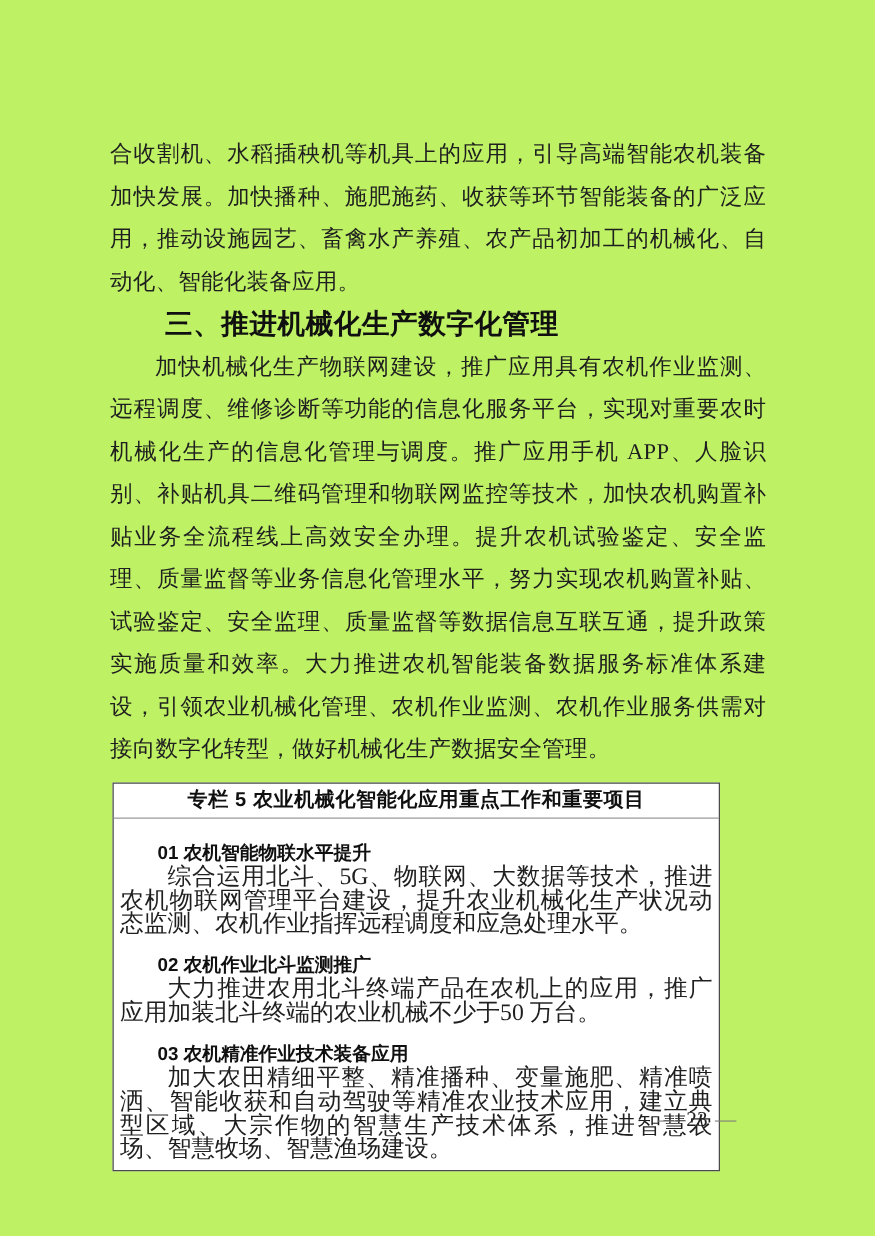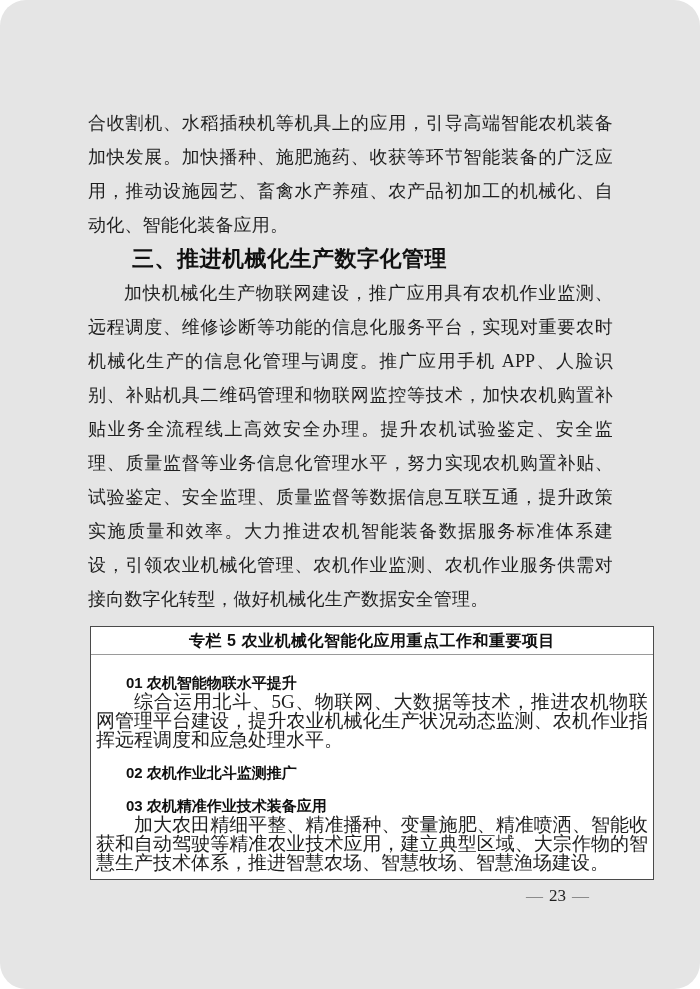--- a/index.html
+++ b/index.html
@@ -1,25 +1,24 @@
 <!DOCTYPE html>
 <html><head>
 <meta charset="utf-8">
 <style>
   * { margin: 0; padding: 0; box-sizing: border-box; }
   html, body { background: #ffffff; }
   .page {
     position: relative;
     width: 700px;
     height: 989px;
-    background: #e5e5e5;
+    background: #bef264;
     overflow: hidden;
     font-family: "Liberation Serif", "DejaVu Serif", serif;
     color: #1f1f1f;
-    border-radius: 26px;
   }
   .content {
     position: absolute;
     left: 88px;
     top: 106px;
     width: 525px;
   }
   .body-par {
     font-size: 18px;
     line-height: 34px;
@@ -35,21 +34,21 @@
     font-weight: bold;
     font-size: 22px;
     line-height: 34px;
     text-indent: 2em;
     letter-spacing: 0.5px;
     color: #101010;
   }
   .feature-box {
     margin-top: 10px;
     margin-left: 2px;
-    width: 564px;
+    width: 486px;
     border: 1.5px solid #4a4a4a;
     background: #ffffff;
   }
   .feature-box-title {
     font-family: "Liberation Sans", "DejaVu Sans", sans-serif;
     font-weight: bold;
     font-size: 16px;
     line-height: 26px;
     text-align: center;
     padding: 1px 4px 0 4px;
@@ -109,20 +108,21 @@
       <div class="feature-box-title">专栏 5 农业机械化智能化应用重点工作和重要项目</div>
       <div class="feature-box-body">
 
         <div>
           <div class="feature-item-heading">01 农机智能物联水平提升</div>
           <p class="feature-item-body">综合运用北斗、5G、物联网、大数据等技术，推进农机物联网管理平台建设，提升农业机械化生产状况动态监测、农机作业指挥远程调度和应急处理水平。</p>
         </div>
 
         <div>
           <div class="feature-item-heading">02 农机作业北斗监测推广</div>
+          <p class="feature-item-body">大力推进农用北斗终端产品在农机上的应用，推广应用加装北斗终端的农业机械不少于50 万台。</p>
         </div>
 
         <div>
           <div class="feature-item-heading">03 农机精准作业技术装备应用</div>
           <p class="feature-item-body">加大农田精细平整、精准播种、变量施肥、精准喷洒、智能收获和自动驾驶等精准农业技术应用，建立典型区域、大宗作物的智慧生产技术体系，推进智慧农场、智慧牧场、智慧渔场建设。</p>
         </div>
 
       </div>
     </div>
   </div>

